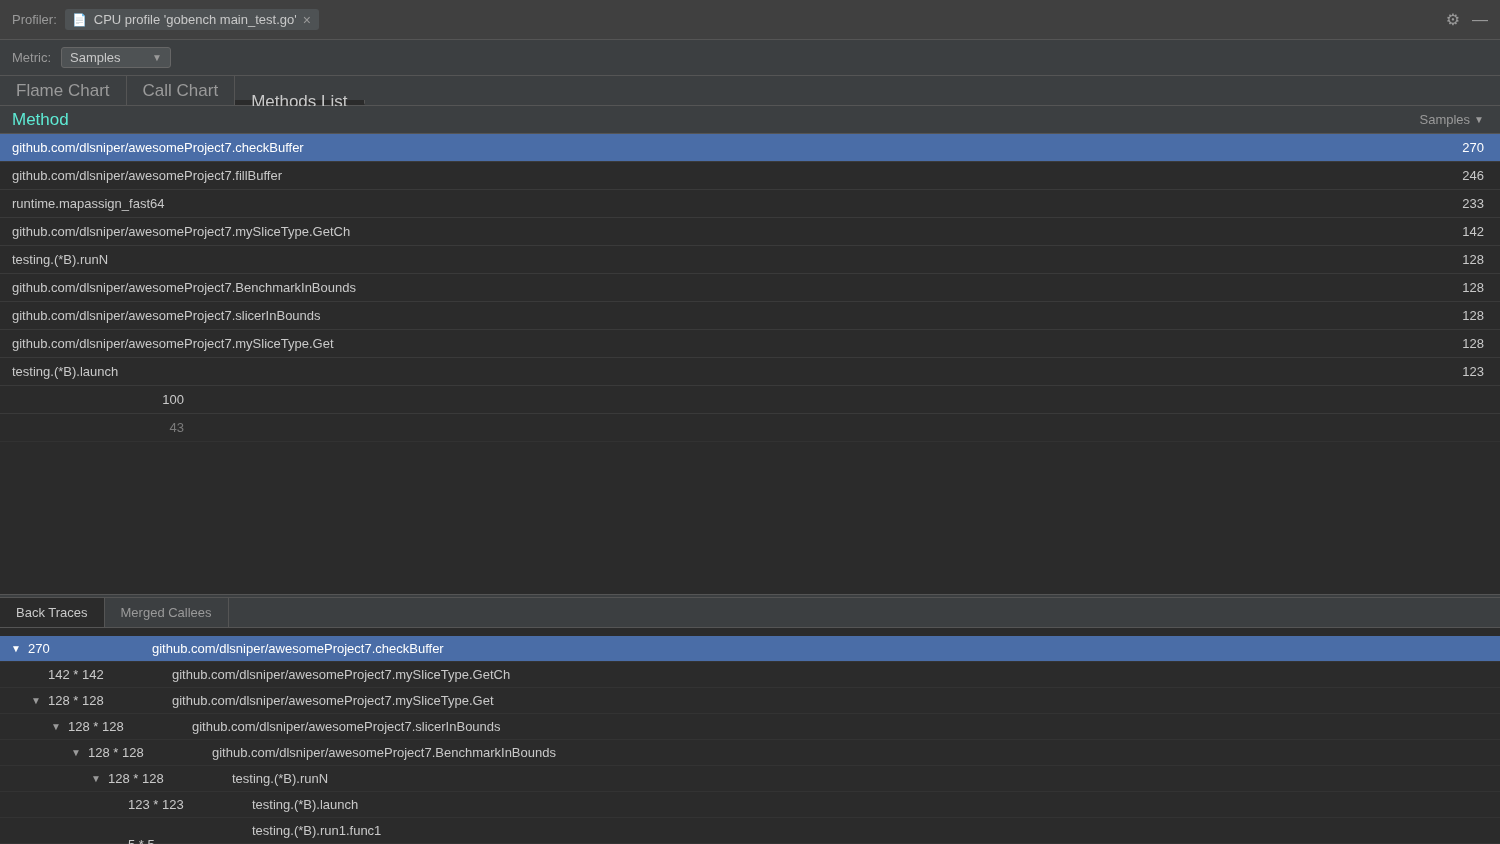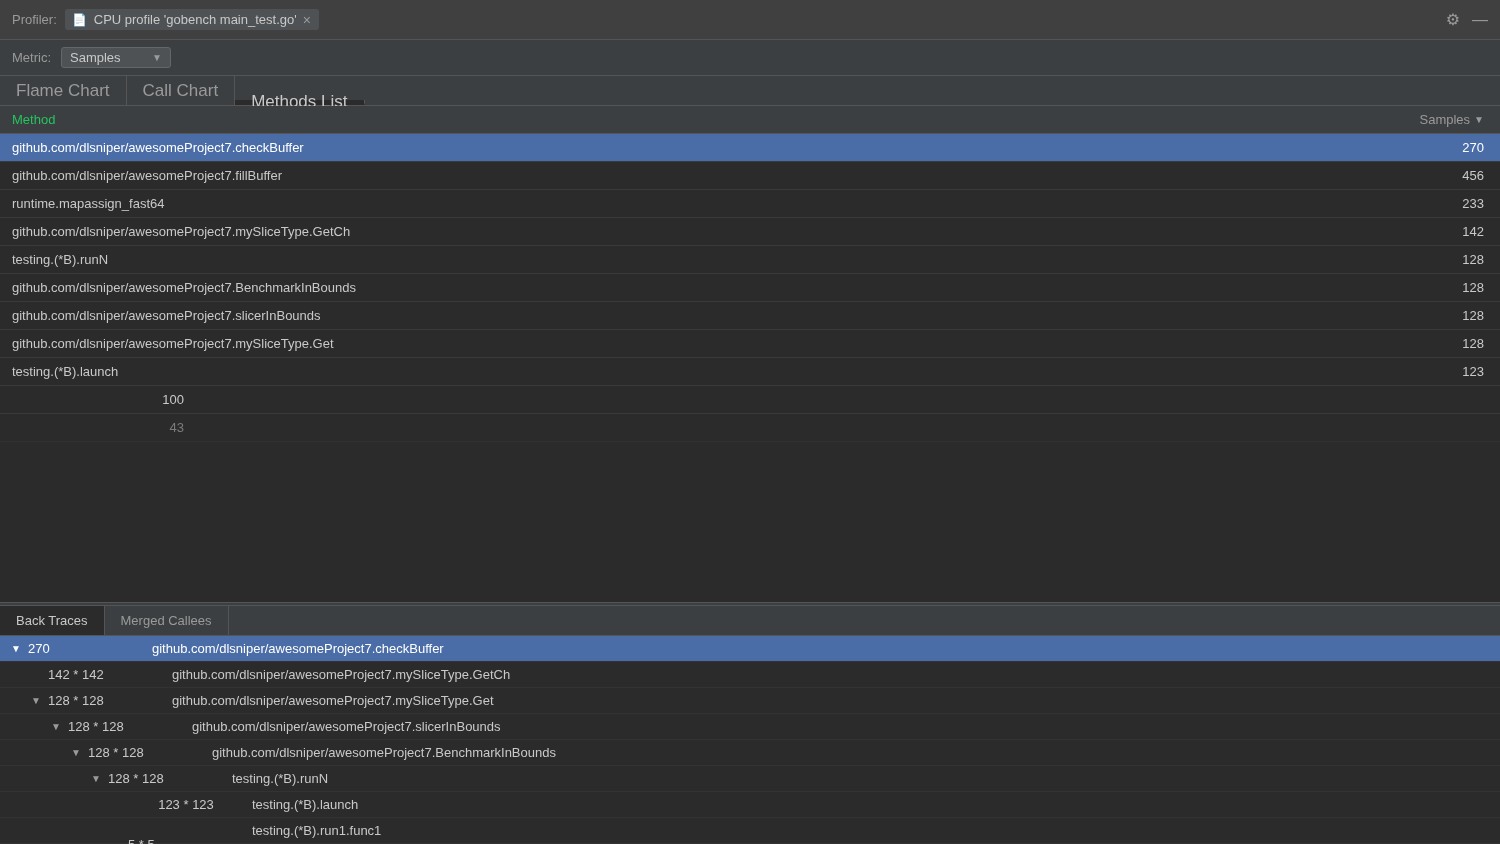--- a/index.html
+++ b/index.html
@@ -122,22 +122,22 @@
     .table-header {
       display: flex;
       background: #3c3f41;
       border-bottom: 1px solid #555;
       height: 28px;
       align-items: center;
     }
     .col-method {
       flex: 1;
       padding-left: 12px;
-      color: #22c55e;
-      font-size: 13px;
+      color: #5eead4;
+      font-size: 17px;
     }
     .col-samples {
       width: 200px;
       text-align: right;
       padding-right: 16px;
       color: #9a9a9a;
       font-size: 13px;
       display: flex;
       align-items: center;
       justify-content: flex-end;
@@ -192,20 +192,21 @@
       border-top: 1px solid #555;
       border-bottom: 1px solid #555;
       cursor: row-resize;
     }
 
     
     .bottom-section {
       display: flex;
       flex-direction: column;
       background: #2b2b2b;
+      gap: 8px;
     }
     .bottom-tab-bar {
       display: flex;
       align-items: stretch;
       background: #3c3f41;
       border-bottom: 1px solid #555;
       height: 30px;
     }
     .bottom-tab {
       padding: 0 16px;
@@ -317,21 +318,21 @@
     </div>
   </div>
 
   <div class="methods-table" id="methods-table">
   <div class="method-row selected">
         <div class="method-name">github.com/dlsniper/awesomeProject7.checkBuffer</div>
         <div class="sample-value">270</div>
       </div>
       <div class="method-row">
         <div class="method-name">github.com/dlsniper/awesomeProject7.fillBuffer</div>
-        <div class="sample-value">456</div>
+        <div class="sample-value">246</div>
       </div>
       <div class="method-row">
         <div class="method-name">runtime.mapassign_fast64</div>
         <div class="sample-value">233</div>
       </div>
       <div class="method-row">
         <div class="method-name">github.com/dlsniper/awesomeProject7.mySliceType.GetCh</div>
         <div class="sample-value">142</div>
       </div>
       <div class="method-row">
@@ -406,21 +407,21 @@
         </div>
         <div class="tree-row">
           <span class="tree-indent" style="width: 88px; display: inline-block;"></span>
           <span class="tree-toggle" style="font-size: 10px;">▼</span>
           <span class="tree-count" style="min-width: 120px; display: inline-block;">128 * 128</span>
           <span class="tree-method">testing.(*B).runN</span>
         </div>
         <div class="tree-row">
           <span class="tree-indent" style="width: 108px; display: inline-block;"></span>
           <span class="tree-toggle" style="font-size: 10px;"></span>
-          <span class="tree-count" style="min-width: 120px; display: inline-block; text-align: center;">123 * 123</span>
+          <span class="tree-count" style="min-width: 120px; display: inline-block;">123 * 123</span>
           <span class="tree-method">testing.(*B).launch</span>
         </div>
         <div class="tree-row">
           <span class="tree-indent" style="width: 108px; display: inline-block;"></span>
           <span class="tree-toggle" style="font-size: 10px;"></span>
           <span class="tree-count" style="min-width: 120px; display: inline-block; margin-top: 28px;">5 * 5</span>
           <span class="tree-method">testing.(*B).run1.func1</span>
         </div>
       </div>
   </div>

